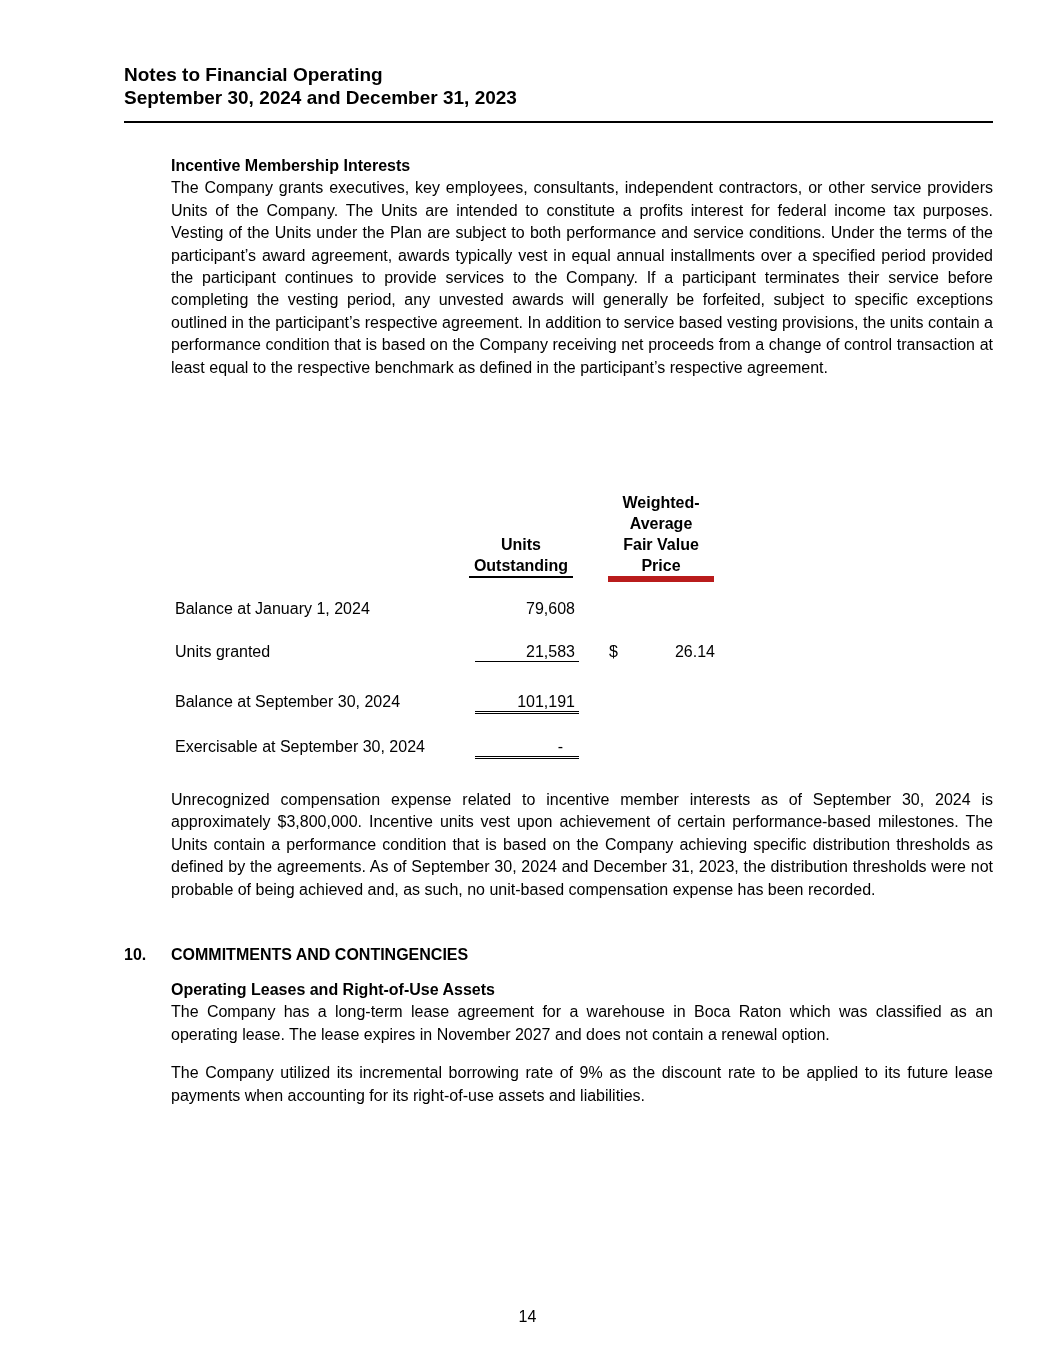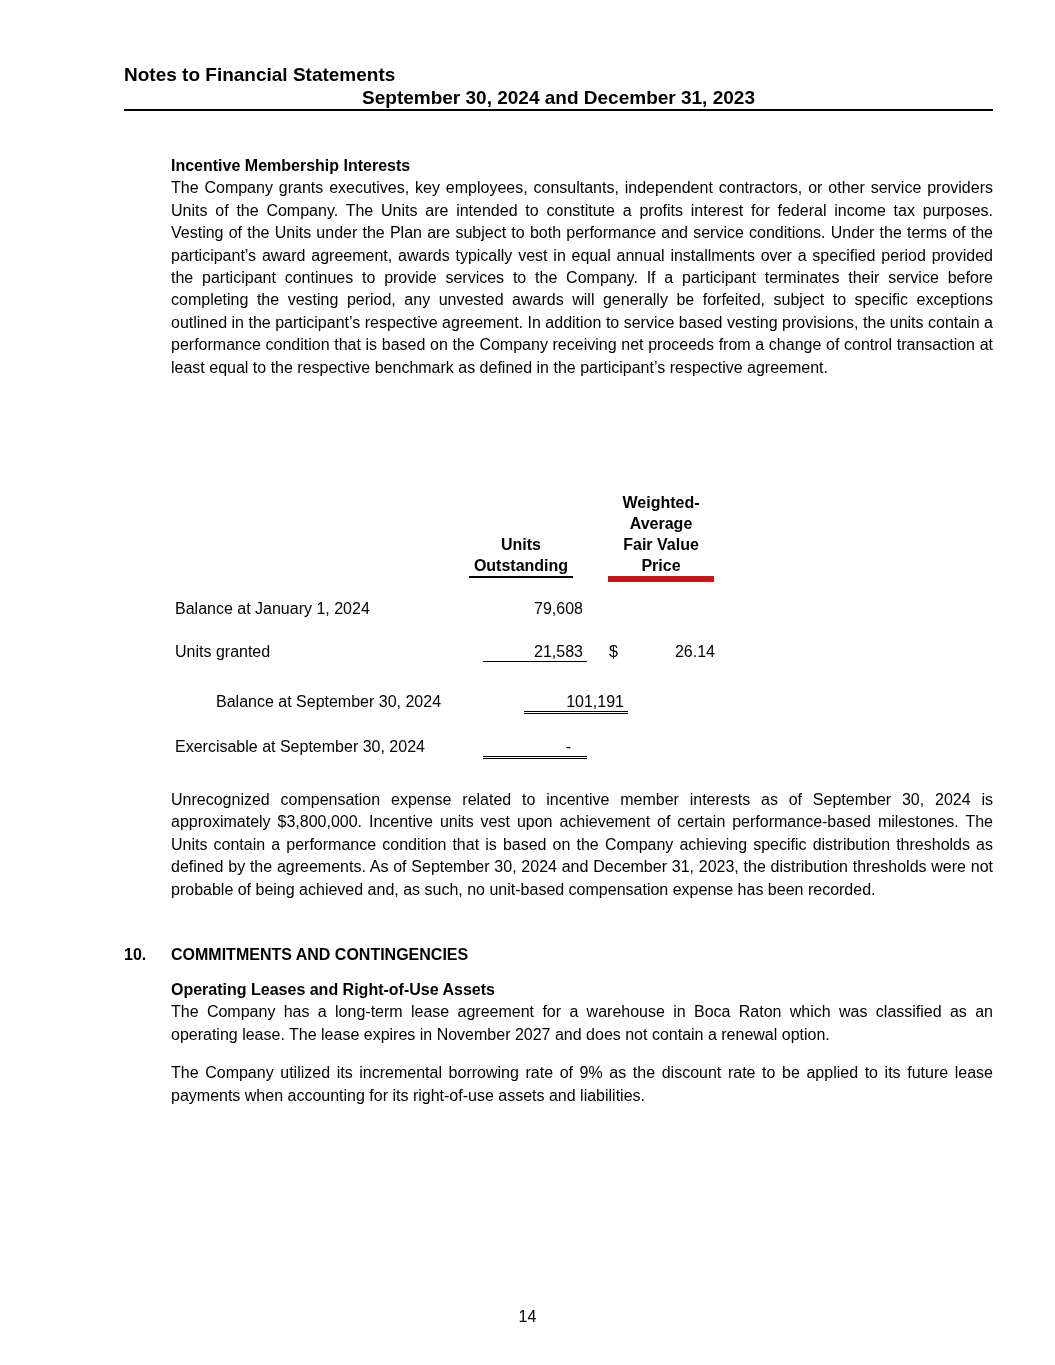--- a/index.html
+++ b/index.html
@@ -1,43 +1,43 @@
 <!DOCTYPE html>
 <html><head>
   <meta charset="utf-8">
   <style>
     html, body { margin:0; padding:0; background:#fff; }
     body { width:1055px; height:1365px; position:relative; font-family:"Liberation Sans", sans-serif; color:#000; overflow:hidden; }
     .header { position:absolute; left:124px; top:64px; width:869px; }
     .header div { font-weight:bold; font-size:19px; line-height:22.5px; }
-    .header .line3 { border-bottom:2px solid #000; padding-bottom:0;text-align:center; }
+    .header .line3 { border-bottom:2px solid #000; padding-bottom:12px; }
     .section { position:absolute; left:171px; width:822px; font-size:16px; line-height:22.4px; }
     .section p { margin:0; text-align:justify; }
     .bold { font-weight:bold; }
     .table { position:absolute; left:171px; top:492px; width:560px; font-size:16px; }
     .hdr-units { position:absolute; left:298px; top:42px; width:104px; text-align:center; font-weight:bold; line-height:21px; }
     .hdr-units .u2 { border-bottom:2px solid #000; }
     .hdr-wavg { position:absolute; left:437px; top:0; width:106px; text-align:center; font-weight:bold; line-height:21px; }
     .hdr-wavg .rule { border-bottom:6px solid #b91c1c; }
     .row { position:absolute; left:4px; width:560px; height:22px; }
     .row .label { position:absolute; left:0; }
-    .row .units { position:absolute; left:308px; width:104px; text-align:right; padding-right:4px; box-sizing:border-box; }
+    .row .units { position:absolute; left:300px; width:104px; text-align:right; padding-right:4px; box-sizing:border-box; }
     .row .dollar { position:absolute; left:434px; }
     .row .price { position:absolute; left:470px; width:70px; text-align:right; }
     .single { border-bottom:1.5px solid #000; }
     .double { border-bottom:3px double #000; }
     .section10 { position:absolute; left:124px; top:946px; font-size:16px; font-weight:bold; }
     .section10 .num { display:inline-block; width:47px; }
     .pagenum { position:absolute; left:0; width:1055px; top:1308px; text-align:center; font-size:16px; }
   </style>
 </head>
 <body>
 
 <div class="header">
-  <div>Notes to Financial Statements</div>
+  <div>Notes to Financial Operating</div>
   <div class="line3">September 30, 2024 and December 31, 2023</div>
 </div>
 
 <div class="section" style="top:155px;">
   <p class="bold">Incentive Membership Interests</p>
   <p>The Company grants executives, key employees, consultants, independent contractors, or other service providers Units of the Company. The Units are intended to constitute a profits interest for federal income tax purposes. Vesting of the Units under the Plan are subject to both performance and service conditions. Under the terms of the participant’s award agreement, awards typically vest in equal annual installments over a specified period provided the participant continues to provide services to the Company. If a participant terminates their service before completing the vesting period, any unvested awards will generally be forfeited, subject to specific exceptions outlined in the participant’s respective agreement. In addition to service based vesting provisions, the units contain a performance condition that is based on the Company receiving net proceeds from a change of control transaction at least equal to the respective benchmark as defined in the participant’s respective agreement.</p>
 </div>
 
 <div class="table">
   <div class="hdr-units">
@@ -54,21 +54,21 @@
   <div class="row" style="top:108px;">
     <span class="label">Balance at January 1, 2024</span>
     <span class="units">79,608</span>
   </div>
   <div class="row" style="top:151px;">
     <span class="label">Units granted</span>
     <span class="units single">21,583</span>
     <span class="dollar">$</span>
     <span class="price">26.14</span>
   </div>
-  <div class="row" style="top:201px;margin-left:41px;">
+  <div class="row" style="top:201px;">
     <span class="label">Balance at September 30, 2024</span>
     <span class="units double">101,191</span>
   </div>
   <div class="row" style="top:246px;">
     <span class="label">Exercisable at September 30, 2024</span>
     <span class="units double" style="padding-right:16px;">-</span>
   </div>
 </div>
 
 <div class="section" style="top:789px;">

